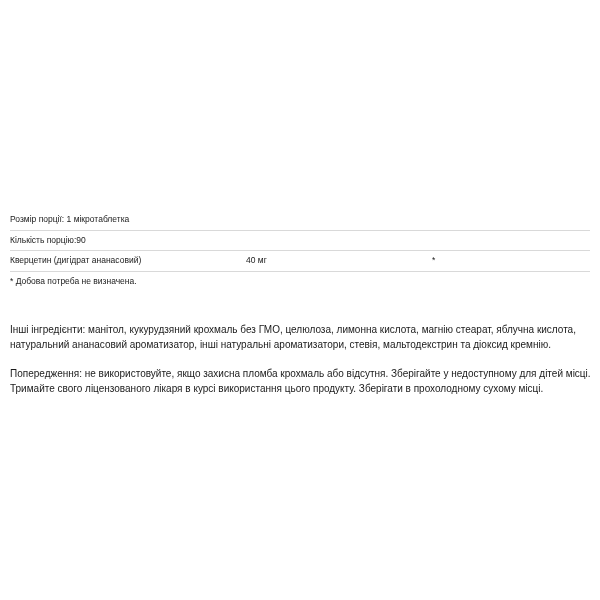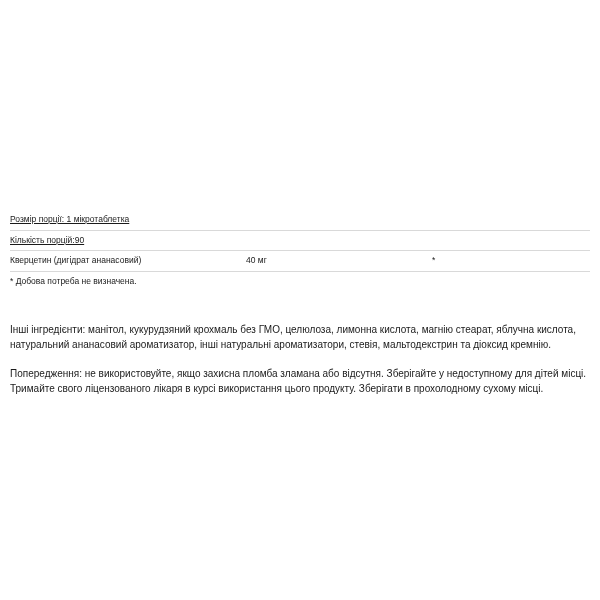--- a/index.html
+++ b/index.html
@@ -43,21 +43,20 @@
   }
   .col-name   { width: 236px; padding-right: 6px; }
   .col-amount { width: 186px; }
   .col-dv     { width: 158px; }
   .hdr td {
     color: #1a1a1a;
   }
   .row-serving td,
   .row-count td {
     color: #1a1a1a;
-    text-decoration: underline;
   }
   .row-nutrient td {
     color: #1a1a1a;
   }
   .footnote {
     font-size: 8.5px;
     padding-top: 4px;
   }
   .paragraphs {
     position: absolute;
@@ -82,34 +81,34 @@
 
   <div class="panel">
     <table class="facts">
       <tbody>
         <tr class="row-serving">
           <td class="col-name">Розмір порції: 1 мікротаблетка</td>
           <td class="col-amount"></td>
           <td class="col-dv"></td>
         </tr>
         <tr class="row-count">
-          <td class="col-name">Кількість порцій:90</td>
+          <td class="col-name">Кількість порцію:90</td>
           <td class="col-amount"></td>
           <td class="col-dv"></td>
         </tr>
         <tr class="row-nutrient">
           <td class="col-name">Кверцетин (дигідрат ананасовий)</td>
           <td class="col-amount">40 мг</td>
           <td class="col-dv">*</td>
         </tr>
         <tr class="no-rule">
           <td class="footnote" colspan="3">* Добова потреба не визначена.</td>
         </tr>
       </tbody>
     </table>
   </div>
 
   <div class="paragraphs">
     <p>Інші інгредієнти: манітол, кукурудзяний крохмаль без ГМО, целюлоза, лимонна кислота, магнію стеарат, яблучна кислота, натуральний ананасовий ароматизатор, інші натуральні ароматизатори, стевія, мальтодекстрин та діоксид кремнію.</p>
-    <p>Попередження: не використовуйте, якщо захисна пломба зламана або відсутня. Зберігайте у недоступному для дітей місці. Тримайте свого ліцензованого лікаря в курсі використання цього продукту. Зберігати в прохолодному сухому місці.</p>
+    <p>Попередження: не використовуйте, якщо захисна пломба крохмаль або відсутня. Зберігайте у недоступному для дітей місці. Тримайте свого ліцензованого лікаря в курсі використання цього продукту. Зберігати в прохолодному сухому місці.</p>
   </div>
 
 </div>
 
 </body></html>

